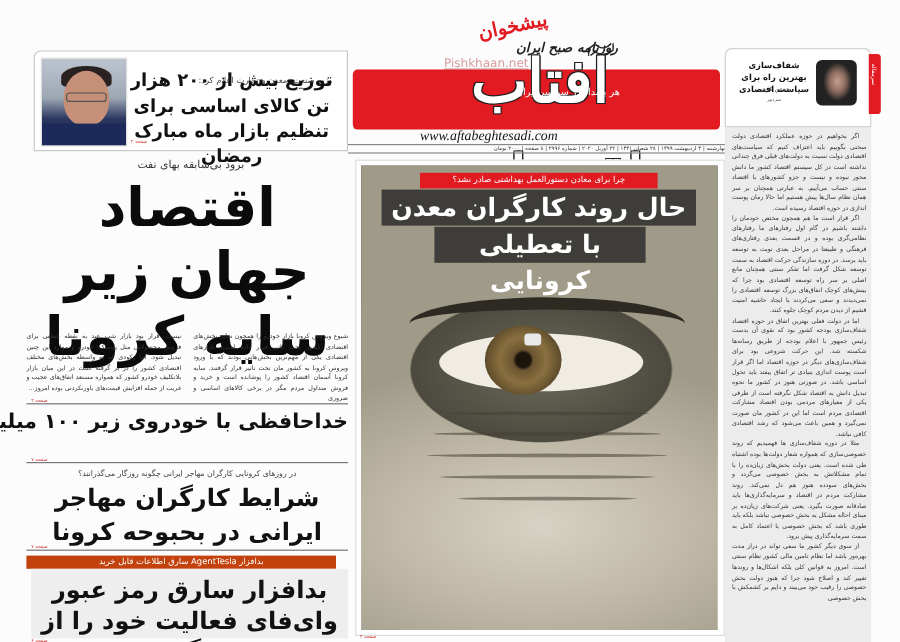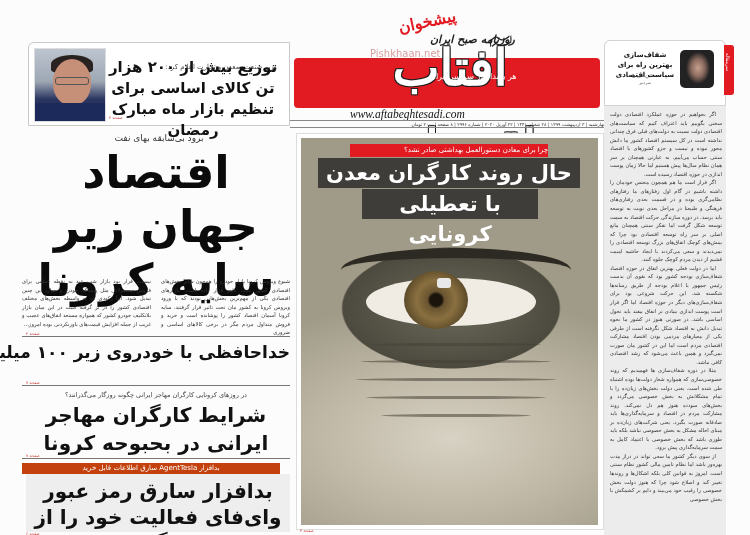--- a/index.html
+++ b/index.html
@@ -58,21 +58,21 @@
       radial-gradient(ellipse 90px 42px at 150px 163px, #f2efe8 0%, #e8e2d6 45%, transparent 46%),
       radial-gradient(ellipse 180px 100px at 150px 170px, #6a6a5c 0%, #4c4a3e 60%, transparent 61%),
       radial-gradient(ellipse 260px 140px at 150px 300px, #d8d2c4 0%, #bfb8a6 50%, #a09a88 100%),
       linear-gradient(180deg, #3a4030 0%, #4a5040 30%, #8a8672 55%, #c8c2b2 80%, #d6d0c2 100%); }
   .eye-white { position: absolute; left: 65px; top: 140px; width: 170px; height: 48px; border-radius: 50%; background: #f0ece4; }
   .eye-iris { position: absolute; left: 103px; top: 133px; width: 64px; height: 58px; border-radius: 50%; background: radial-gradient(circle at 50% 50%, #1a140c 0%, #1a140c 14%, #6a5430 20%, #8a7040 45%, #5a4828 75%, #3a2c18 100%); }
   .eye-glint { position: absolute; left: 136px; top: 140px; width: 14px; height: 10px; background: #e8e8e8; border-radius: 3px; }
   .eye-lid { position: absolute; left: 40px; top: 110px; width: 230px; height: 44px; border-radius: 50% 50% 0 0; border-top: 10px solid #2c2a22; }
   .wrinkle { position: absolute; height: 3px; border-radius: 50%; background: rgba(70,64,52,0.55); }
 
-  .feature-kicker { position: absolute; left: 350px; top: 144px; width: 198px; height: 13px; background: #e21b23; color: #fff; font-size: 7px; line-height: 13px; }
+  .feature-kicker { position: absolute; left: 350px; top: 144px; width: 198px; height: 13px; background: #e21b23; color: #fff; font-size: 7px; text-align: center; line-height: 13px; }
   .feature-headline-1 { position: absolute; left: 318px; top: 158px; width: 262px; height: 30px; background: rgba(40,40,40,0.82); color: #fff; font-weight: bold; font-size: 21px; text-align: center; line-height: 30px; }
   .feature-headline-2 { position: absolute; left: 362px; top: 189px; width: 176px; height: 30px; background: rgba(40,40,40,0.82); color: #fff; font-weight: bold; font-size: 21px; text-align: center; line-height: 30px; }
   .feature-ref { position: absolute; left: 300px; top: 528px; font-size: 4px; color: #c33; }
 
   
   .editorial-box { position: absolute; left: 604px; top: 40px; width: 122px; height: 495px; background: #ececec; border-radius: 6px 6px 0 0; }
   .editorial-head { position: absolute; left: 604px; top: 40px; width: 122px; height: 66px; background: #fff; border: 1px solid #d3d3d3; border-radius: 6px 6px 0 0; }
   .editorial-photo { position: absolute; left: 680px; top: 50px; width: 34px; height: 38px; border-radius: 5px; background: radial-gradient(ellipse 12px 16px at 18px 18px, #c7a08e 0%, #8a6a5e 55%, #222 100%); }
   .editorial-title { position: absolute; left: 612px; top: 50px; width: 66px; text-align: center; font-size: 7px; font-weight: bold; line-height: 10px; color: #111; }
   .editorial-author { position: absolute; left: 612px; top: 72px; width: 66px; text-align: center; font-size: 5px; color: #333; }

